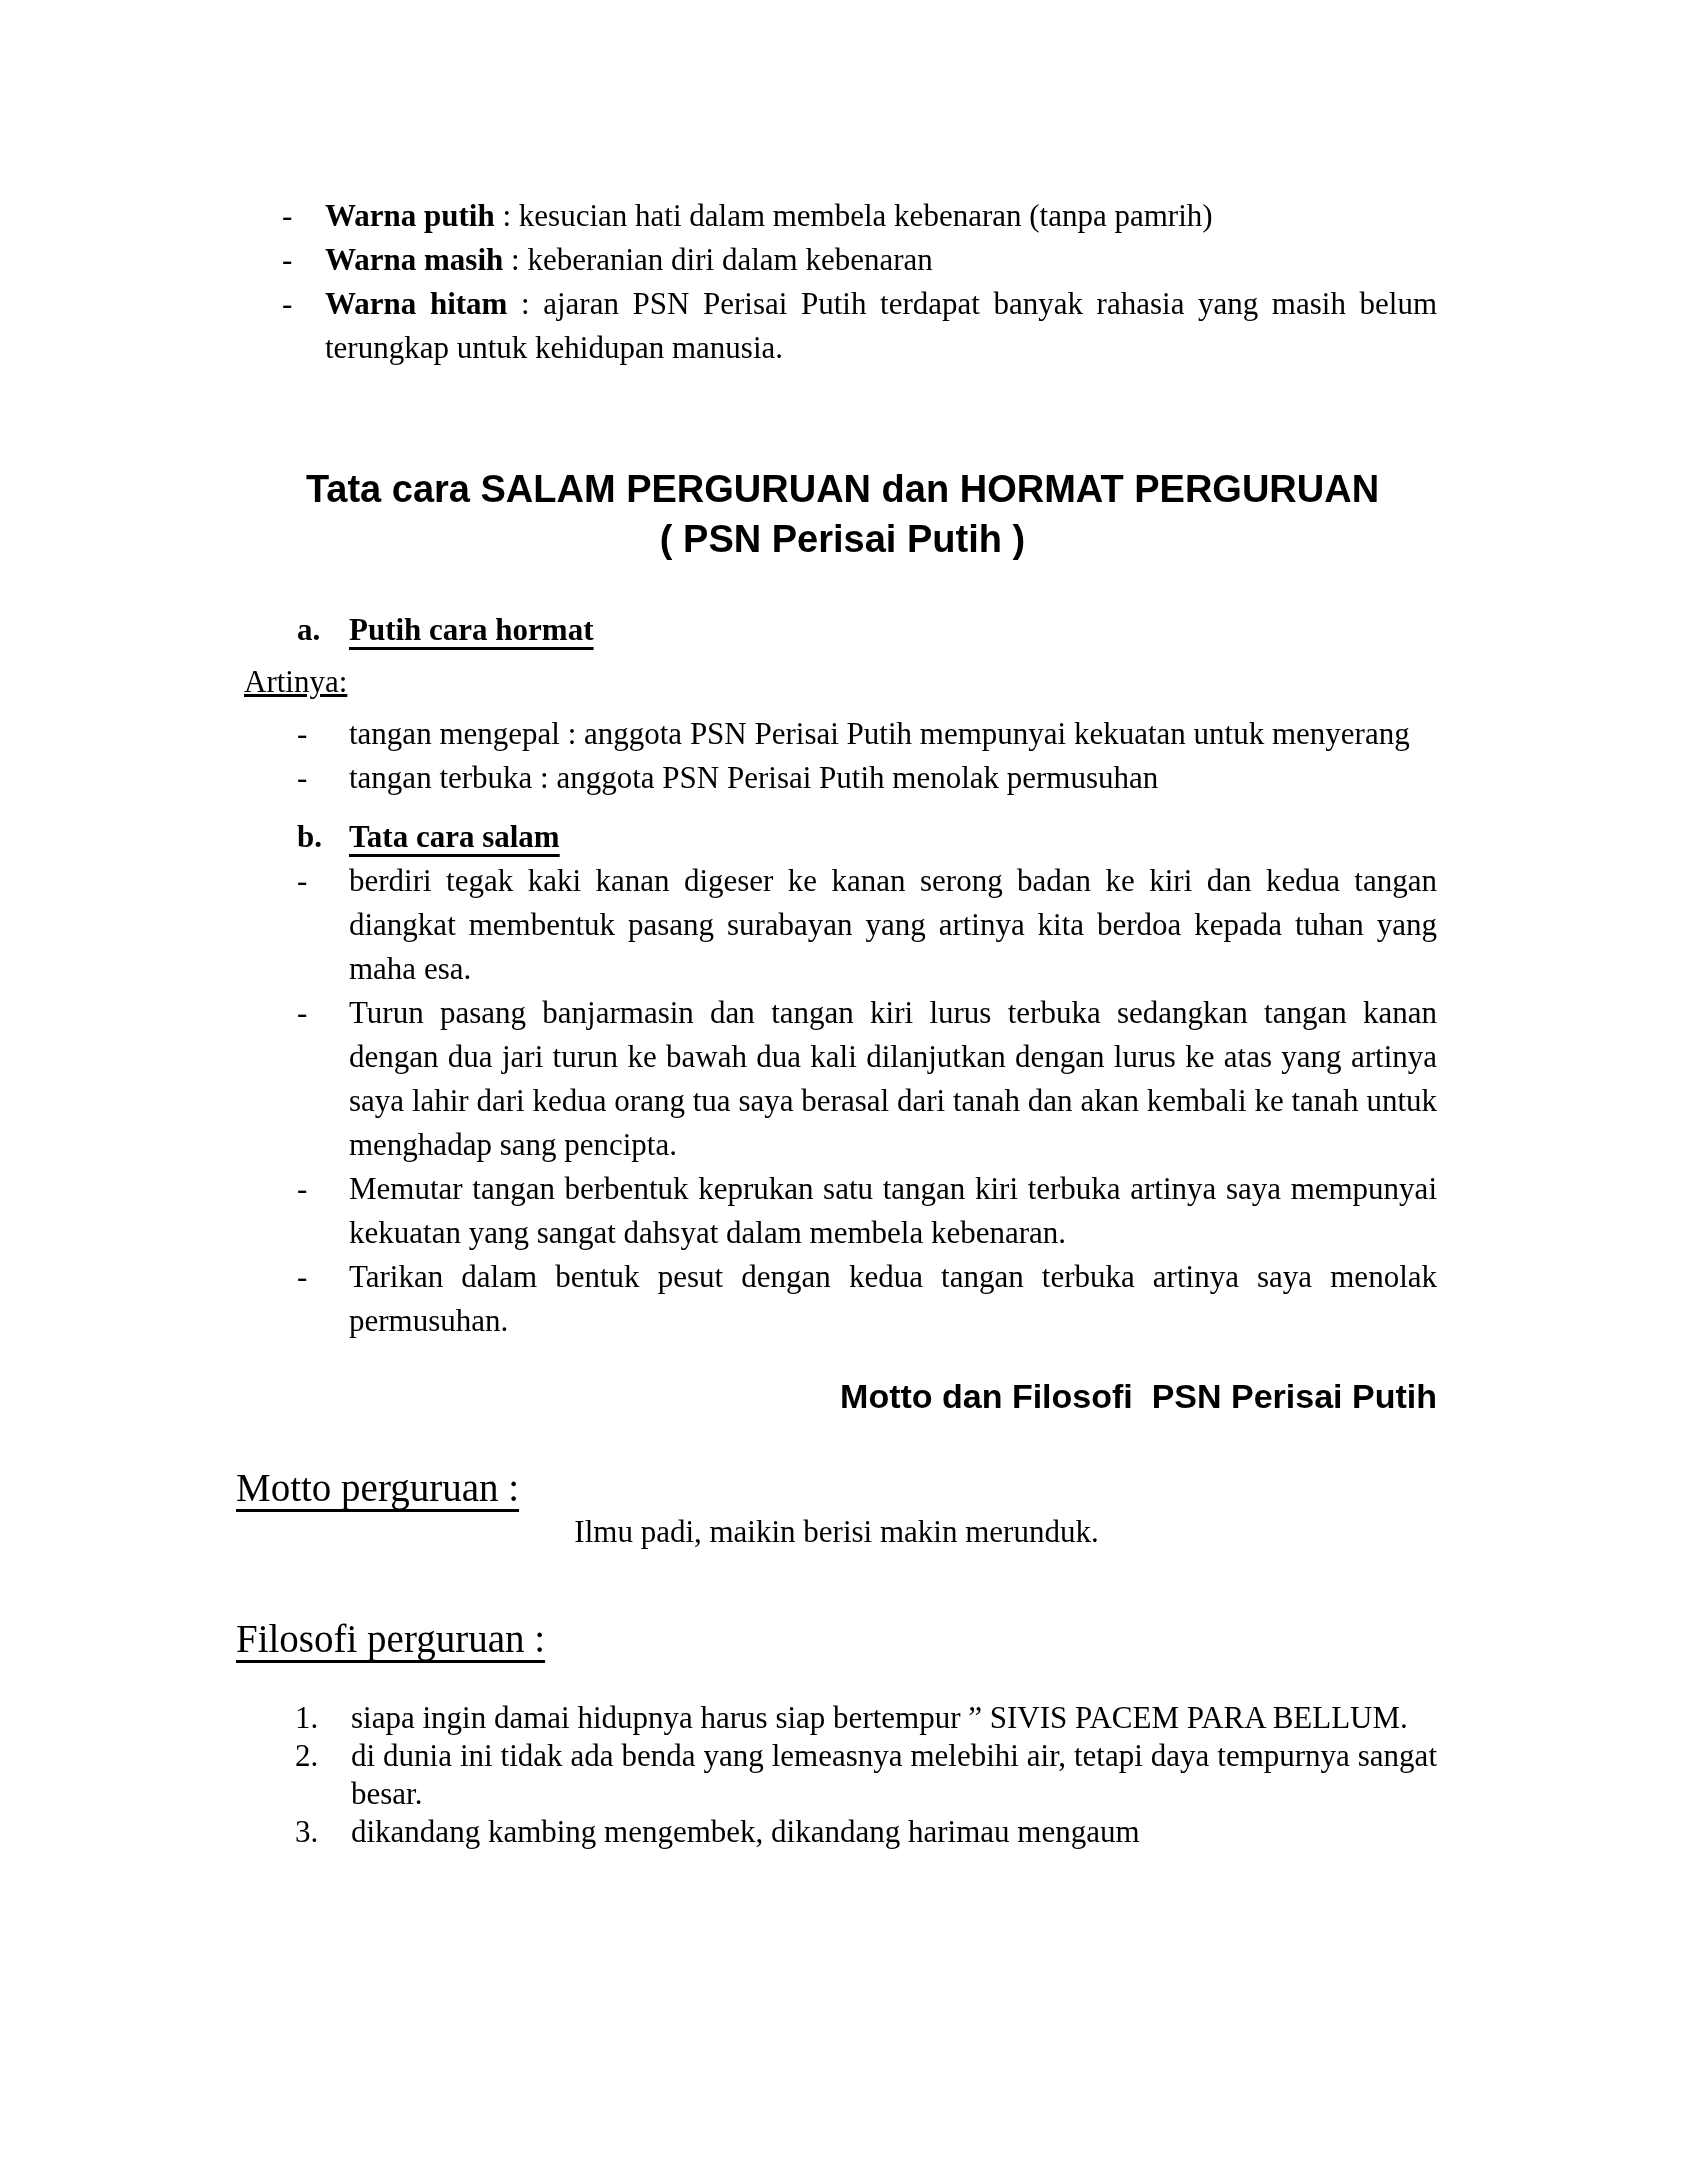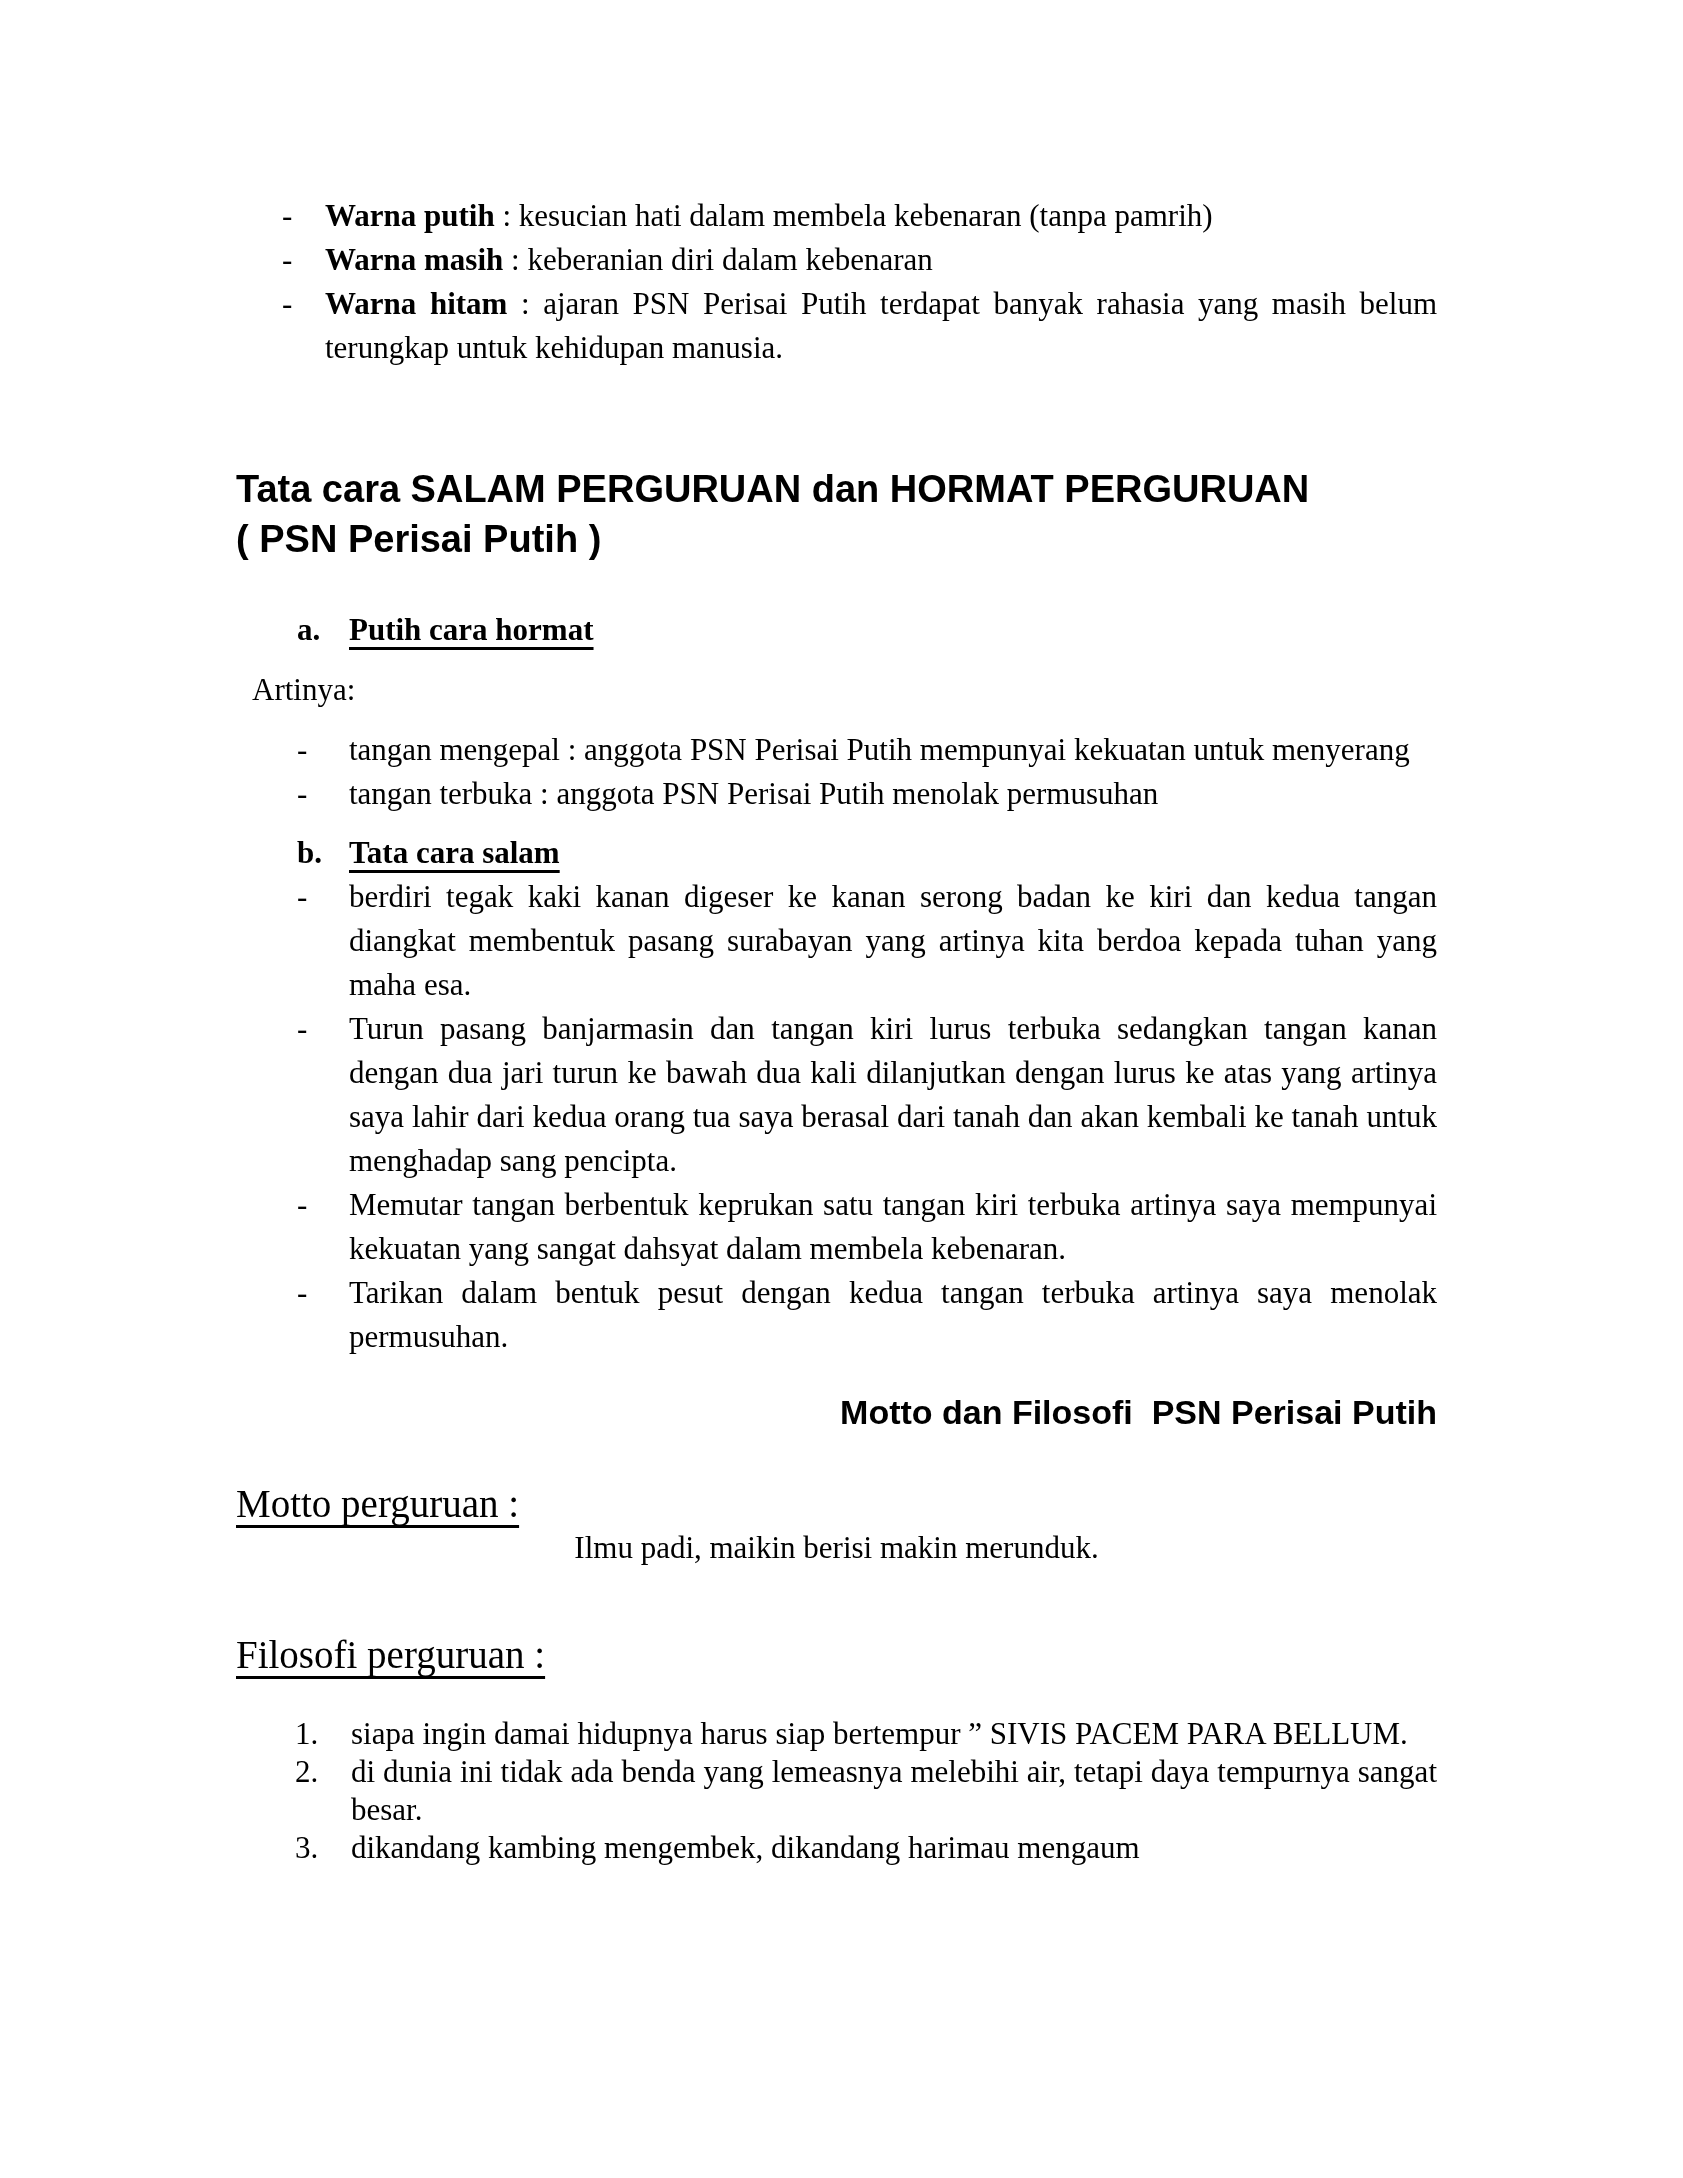--- a/index.html
+++ b/index.html
@@ -21,37 +21,38 @@
   .colors-item { padding-left:89px; }
   .colors-item > .marker { left:46px; }
   .bold-run { font-weight:700; }
 
   
   .doc-heading {
     font-family:"Liberation Sans", sans-serif;
     font-weight:700;
     font-size:38px;
     line-height:50px;
-    margin:94px 0 0 0;
+    margin:94px 0 0 12px;
+    text-align:center;
   }
 
   
   .alpha-item { padding-left:113px; }
   .alpha-item > .marker { left:61px; font-weight:700; }
   .section-title {
     font-weight:700;
     text-decoration:underline;
     text-decoration-thickness:3px;
     text-underline-offset:7px;
   }
   .sect-a { margin-top:44px; }
   .sect-b { margin-top:15px; }
 
   .para { margin-left:86px; text-indent:57px; text-align:justify; }
-  .artinya { margin:16px; }
+  .artinya { margin:8px;text-decoration:underline; }
 
   
   .sub-item { padding-left:113px; }
   .sub-item > .marker { left:61px; }
 
   
   .center-title {
     font-family:"Liberation Sans", sans-serif;
     font-weight:700;
     font-size:34px;

